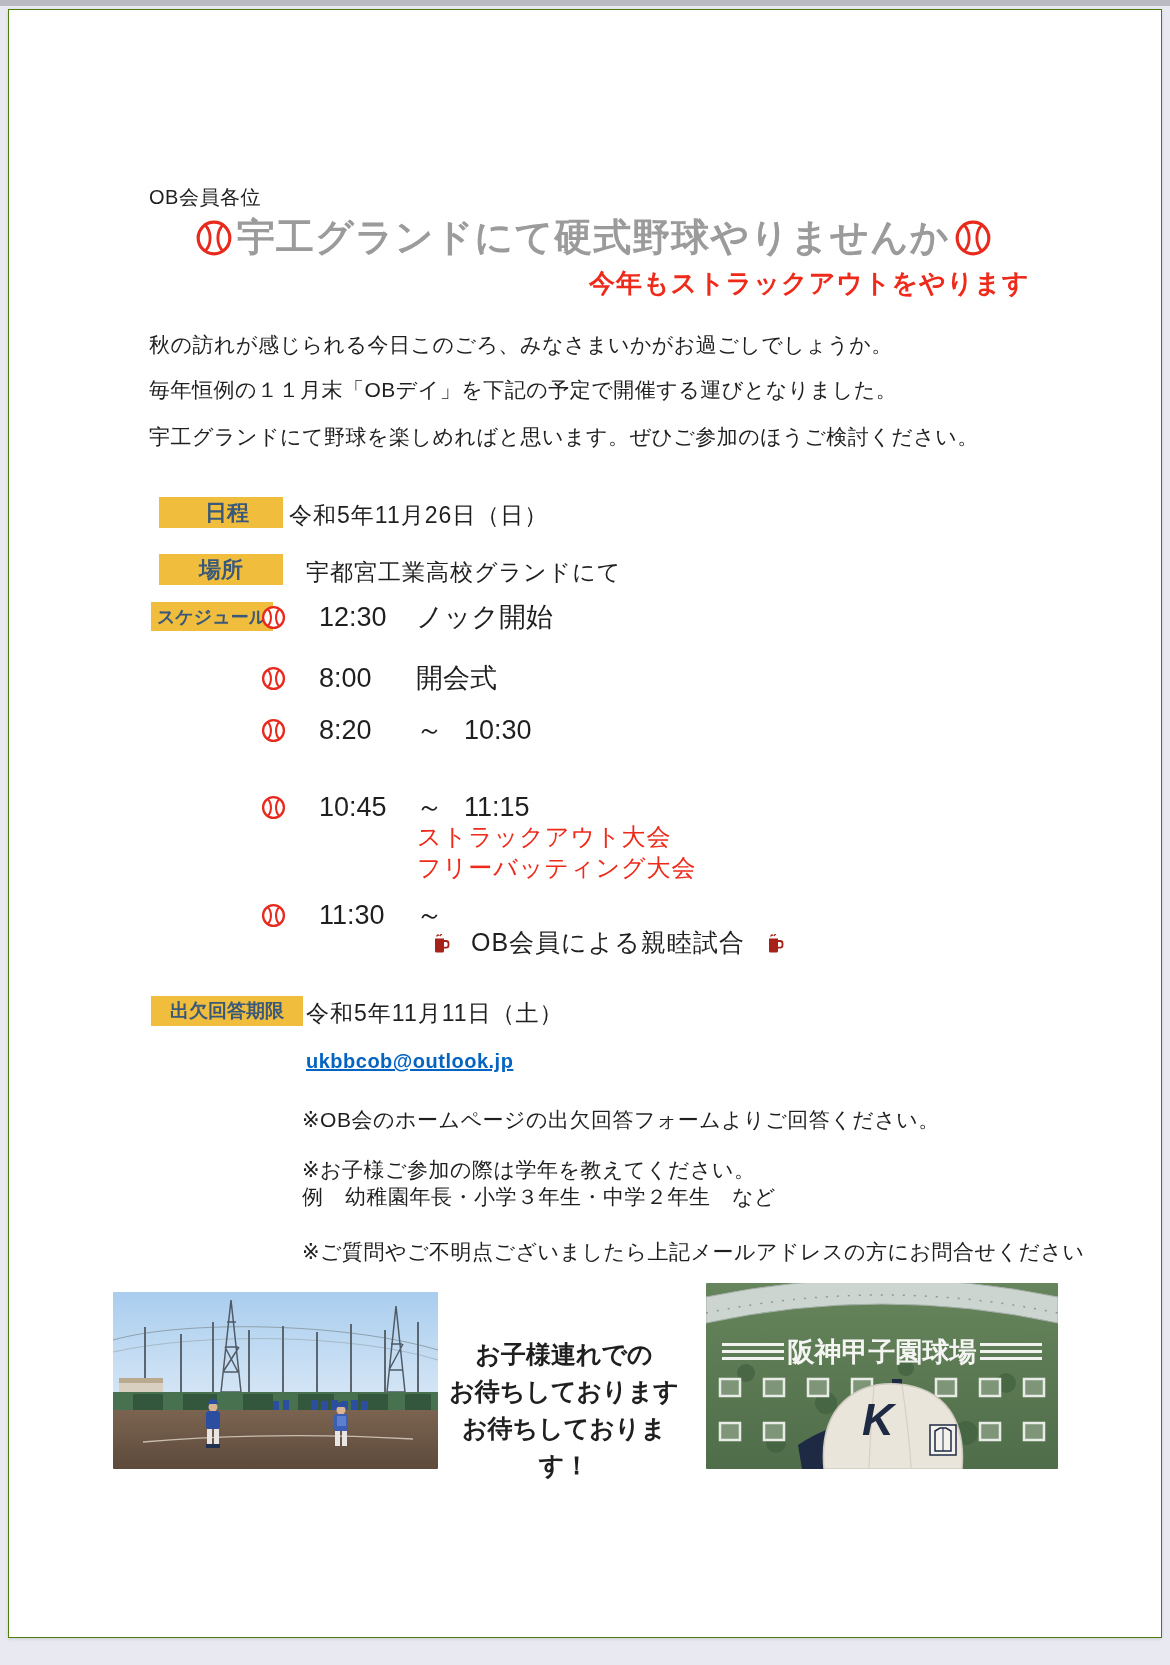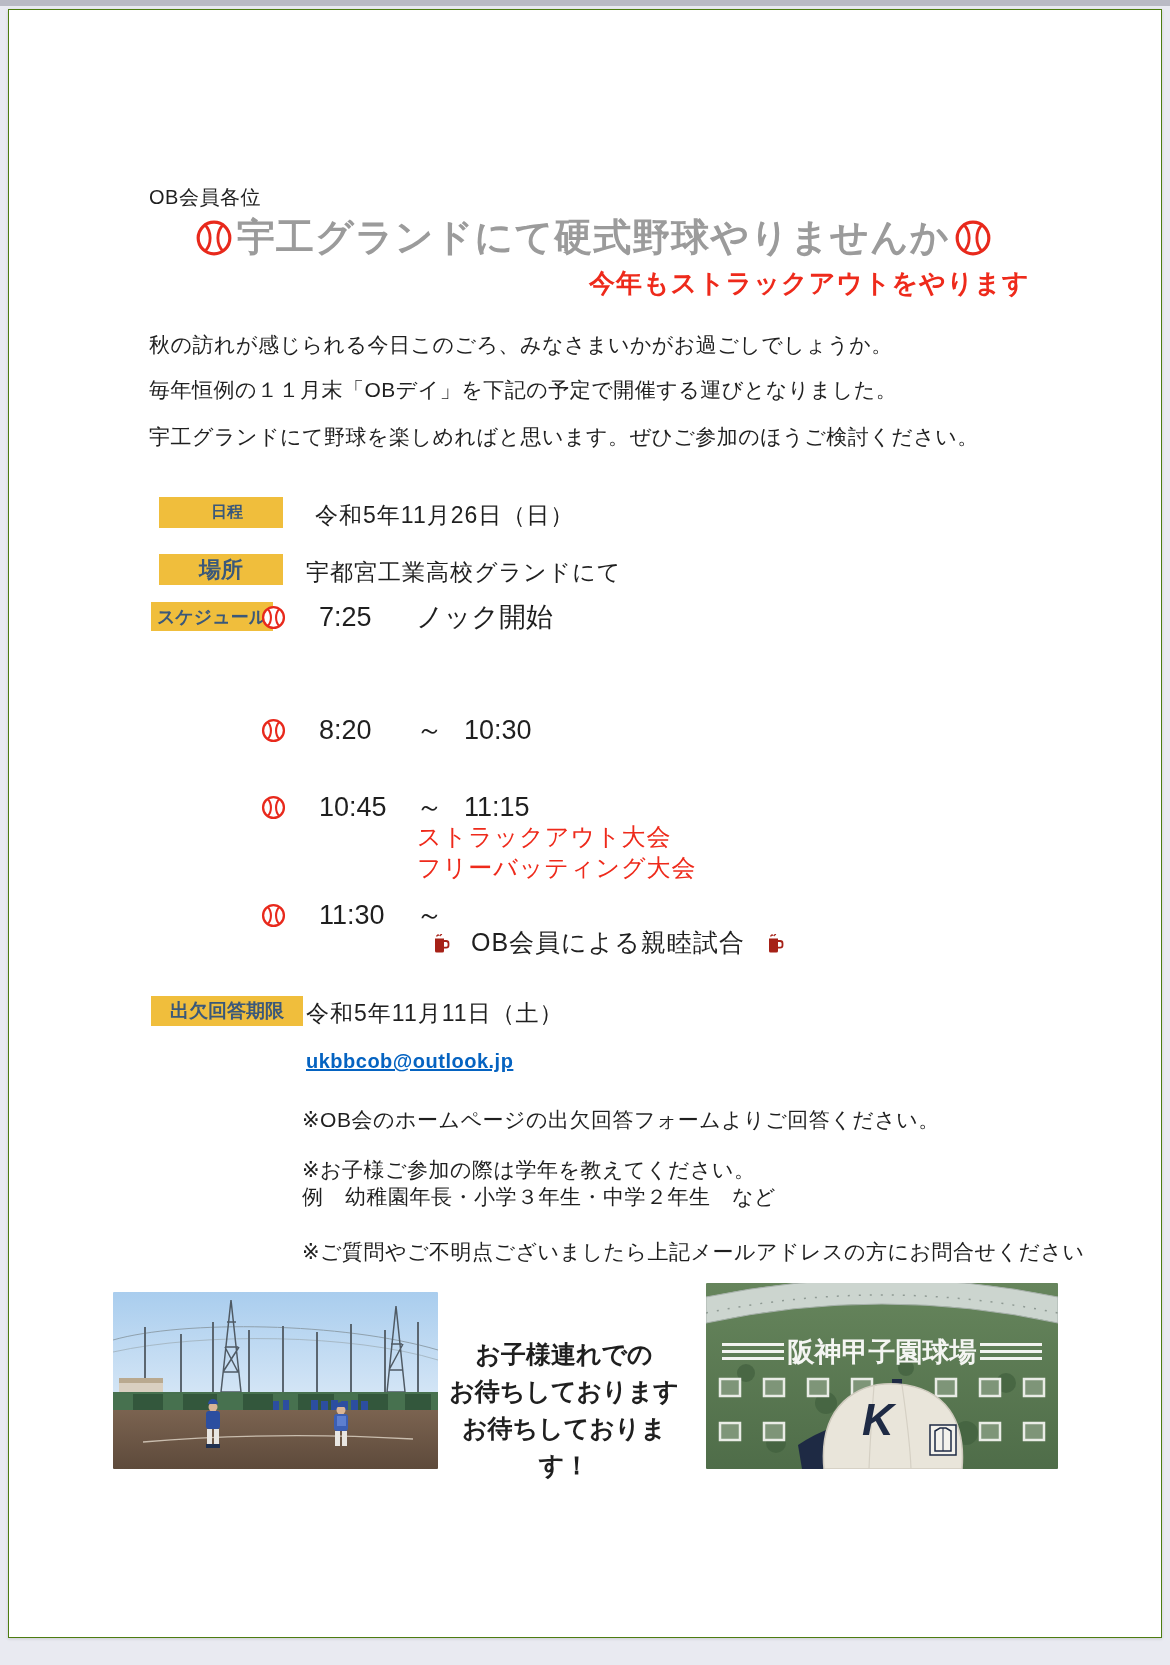--- a/index.html
+++ b/index.html
@@ -76,40 +76,51 @@
       </svg>
     </span>
   </div>
 
   <div class="abs subtitle">今年もストラックアウトをやります</div>
 
   <div class="abs para" style="top:321px;">秋の訪れが感じられる今日このごろ、みなさまいかがお過ごしでしょうか。</div>
   <div class="abs para" style="top:366px;">毎年恒例の１１月末「OBデイ」を下記の予定で開催する運びとなりました。</div>
   <div class="abs para" style="top:413px;">宇工グランドにて野球を楽しめればと思います。ぜひご参加のほうご検討ください。</div>
 
-  <div class="abs tag" style="left:150px;top:487px;width:124px;height:31px;font-size:16px;padding-left:12px;">日程</div>
-  <div class="abs value" style="left:306px;top:490px;">令和5年11月26日（日）</div>
+  <div class="abs tag" style="left:150px;top:487px;width:124px;height:31px;font-size:22px;padding-left:12px;">日程</div>
+  <div class="abs value" style="left:280px;top:490px;">令和5年11月26日（日）</div>
 
   <div class="abs tag" style="left:150px;top:544px;width:124px;height:31px;font-size:22px;">場所</div>
   <div class="abs value" style="left:297px;top:547px;">宇都宮工業高校グランドにて</div>
 
   <div class="abs tag" style="left:142px;top:592px;width:122px;height:29px;font-size:18px;">スケジュール</div>
 
   <div class="abs sched-row" style="left:252px;top:589px;">
     <span class="icon-cell bb-icon">
       <svg viewBox="0 0 24 24" width="25" height="25">
           <circle cx="12" cy="12" r="10" fill="#fff" stroke="#E8291C" stroke-width="2.2"></circle>
           <path d="M6.4 3.8 C 10.6 8, 10.6 16, 6.4 20.2" fill="none" stroke="#E8291C" stroke-width="2"></path>
           <path d="M17.6 3.8 C 13.4 8, 13.4 16, 17.6 20.2" fill="none" stroke="#E8291C" stroke-width="2"></path>
         </svg>
     </span>
-    <span class="time">7:25</span>
+    <span class="time">12:30</span>
     <span class="desc">ノック開始</span>
   </div>
 
+  <div class="abs sched-row" style="left:252px;top:650px;">
+    <span class="icon-cell bb-icon">
+      <svg viewBox="0 0 24 24" width="25" height="25">
+          <circle cx="12" cy="12" r="10" fill="#fff" stroke="#E8291C" stroke-width="2.2"></circle>
+          <path d="M6.4 3.8 C 10.6 8, 10.6 16, 6.4 20.2" fill="none" stroke="#E8291C" stroke-width="2"></path>
+          <path d="M17.6 3.8 C 13.4 8, 13.4 16, 17.6 20.2" fill="none" stroke="#E8291C" stroke-width="2"></path>
+        </svg>
+    </span>
+    <span class="time">8:00</span>
+    <span class="desc">開会式</span>
+  </div>
 
   <div class="abs sched-row" style="left:252px;top:702px;">
     <span class="icon-cell bb-icon">
       <svg viewBox="0 0 24 24" width="25" height="25">
           <circle cx="12" cy="12" r="10" fill="#fff" stroke="#E8291C" stroke-width="2.2"></circle>
           <path d="M6.4 3.8 C 10.6 8, 10.6 16, 6.4 20.2" fill="none" stroke="#E8291C" stroke-width="2"></path>
           <path d="M17.6 3.8 C 13.4 8, 13.4 16, 17.6 20.2" fill="none" stroke="#E8291C" stroke-width="2"></path>
         </svg>
     </span>
     <span class="time">8:20</span>

